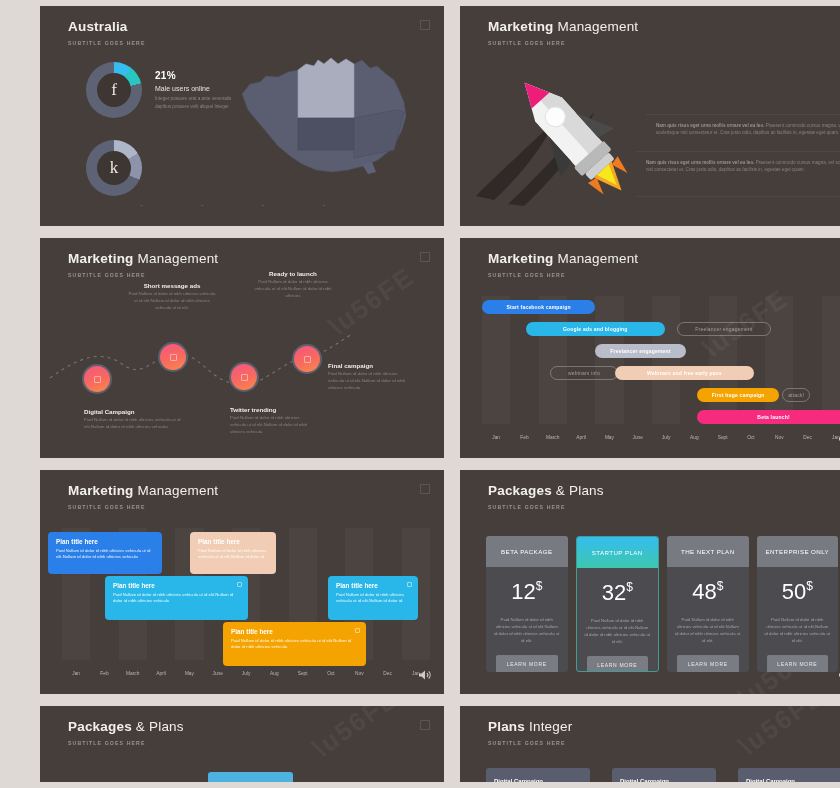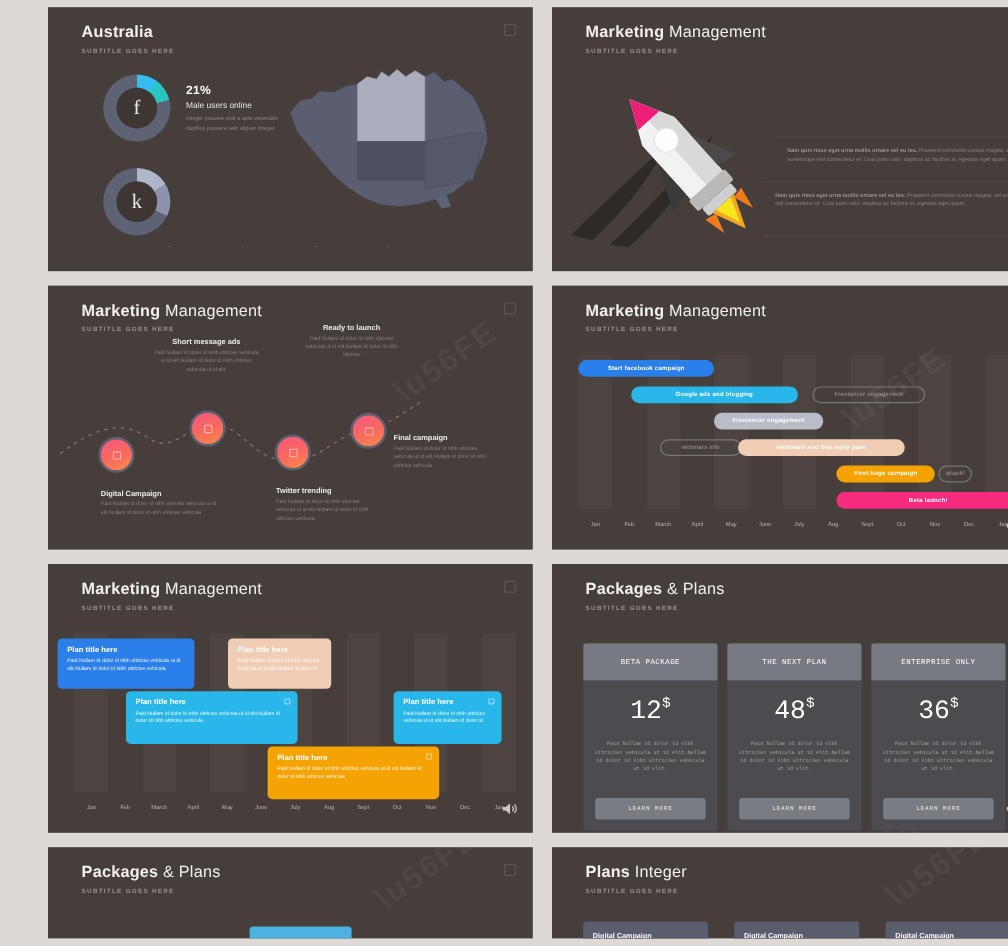--- a/index.html
+++ b/index.html
@@ -463,36 +463,42 @@
 
   <div class="cell">
   <div class="slide">
     <div class="hdr">
       <h1><b>Packages</b><span> &amp; Plans</span></h1>
       <div class="sub">SUBTITLE GOES HERE</div>
     </div>
     <div class="wm"></div>
     <div class="stamp" style="right:34px;bottom:6px;">\u56FE</div>
 
-    <div class="prices" style="height:156px;font-family:Liberation Mono, monospace;">
+    <div class="prices" style="height:136px;">
       <div class="pcol">
         <div class="ph">BETA PACKAGE</div>
         <div class="amt"><span>12</span><sup>$</sup></div>
+        <div class="pdesc">Paid Nullam id dolor id nibh ultricies vehicula ut id elit.Nullam id dolor id nibh ultricies vehicula ut id elit.</div>
+        <div class="pbtn">LEARN MORE</div>
+      </div>
+      <div class="pcol featured">
+        <div class="ph">STARTUP PLAN</div>
+        <div class="amt"><span>32</span><sup>$</sup></div>
         <div class="pdesc">Paid Nullam id dolor id nibh ultricies vehicula ut id elit.Nullam id dolor id nibh ultricies vehicula ut id elit.</div>
         <div class="pbtn">LEARN MORE</div>
       </div>
       <div class="pcol">
         <div class="ph">THE NEXT PLAN</div>
         <div class="amt"><span>48</span><sup>$</sup></div>
         <div class="pdesc">Paid Nullam id dolor id nibh ultricies vehicula ut id elit.Nullam id dolor id nibh ultricies vehicula ut id elit.</div>
         <div class="pbtn">LEARN MORE</div>
       </div>
       <div class="pcol">
         <div class="ph">ENTERPRISE ONLY</div>
-        <div class="amt"><span>36</span><sup>$</sup></div>
+        <div class="amt"><span>50</span><sup>$</sup></div>
         <div class="pdesc">Paid Nullam id dolor id nibh ultricies vehicula ut id elit.Nullam id dolor id nibh ultricies vehicula ut id elit.</div>
         <div class="pbtn">LEARN MORE</div>
       </div>
     </div>
 
     <div class="speaker">
       <svg width="14" height="12" viewBox="0 0 14 12">
         <path d="M1 4.5 h2.5 L7 1.5 v9 L3.5 7.5 H1 Z" fill="#e6e2e0"></path>
         <path d="M9 4 a3 3 0 0 1 0 4" fill="none" stroke="#e6e2e0" stroke-width="1.1"></path>
         <path d="M10.7 2.4 a5.2 5.2 0 0 1 0 7.2" fill="none" stroke="#e6e2e0" stroke-width="1.1"></path>

